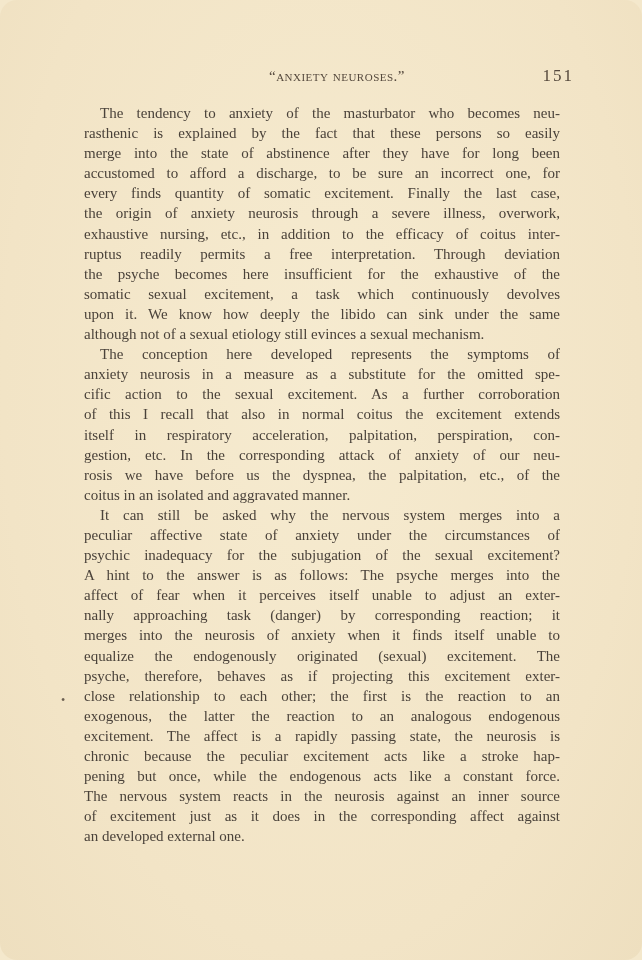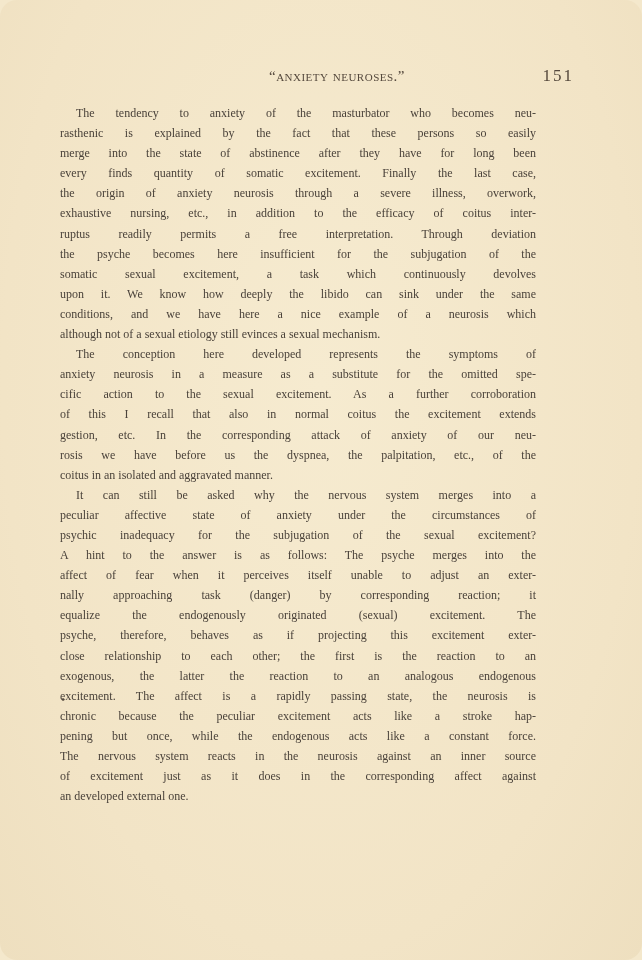--- a/index.html
+++ b/index.html
@@ -20,22 +20,22 @@
     }
     .running-title {
       position: absolute; left: 0; right: 0; text-align: center;
       font-variant: small-caps; text-transform: lowercase;
       font-size: 15px;
     }
     .page-number {
       position: absolute; right: 0; top: -2px; font-size: 17px; letter-spacing: 2px; margin-left: 32px;
     }
     .body-text {
-      position: absolute; top: 103px; left: 60px; width: 476px;
-      font-size: 12px; line-height: 20.1px;
+      position: absolute; top: 103px; left: 84px; width: 476px;
+      font-size: 15px; line-height: 20.1px;
     }
     .line {
       display: block; white-space: nowrap; text-align: justify; text-align-last: justify;
       height: 20.1px; overflow: visible;
     }
     .line.indent { padding-left: 16px; }
     .line.last { text-align-last: left; }
     .margin-mark {
       position: absolute; left: 61px; top: 693px; font-size: 12px; color: #6a5e50;
     }
@@ -49,46 +49,48 @@
     <span class="page-number">151</span>
   </div>
 
   <span class="margin-mark">•</span>
 
   <div class="body-text" id="body-text">
       <div>
         <span class="line indent">The tendency to anxiety of the masturbator who becomes neu-</span>
         <span class="line">rasthenic is explained by the fact that these persons so easily</span>
         <span class="line">merge into the state of abstinence after they have for long been</span>
+        <span class="line">accustomed to afford a discharge, to be sure an incorrect one, for</span>
         <span class="line">every finds quantity of somatic excitement.  Finally the last case,</span>
         <span class="line">the origin of anxiety neurosis through a severe illness, overwork,</span>
         <span class="line">exhaustive nursing, etc., in addition to the efficacy of coitus inter-</span>
         <span class="line">ruptus readily permits a free interpretation.  Through deviation</span>
-        <span class="line">the psyche becomes here insufficient for the subjugation of the</span>
+        <span class="line">the psyche becomes here insufficient for the exhaustive of the</span>
         <span class="line">somatic sexual excitement, a task which continuously devolves</span>
         <span class="line">upon it.  We know how deeply the libido can sink under the same</span>
-        <span class="line">conditions, and we have here a nice example of a neurosis which</span>
         <span class="line last">although not of a sexual etiology still evinces a sexual mechanism.</span>
       </div>
       <div>
         <span class="line indent">The conception here developed represents the symptoms of</span>
         <span class="line">anxiety neurosis in a measure as a substitute for the omitted spe-</span>
         <span class="line">cific action to the sexual excitement.  As a further corroboration</span>
         <span class="line">of this I recall that also in normal coitus the excitement extends</span>
+        <span class="line">itself in respiratory acceleration, palpitation, perspiration, con-</span>
         <span class="line">gestion, etc.  In the corresponding attack of anxiety of our neu-</span>
         <span class="line">rosis we have before us the dyspnea, the palpitation, etc., of the</span>
         <span class="line last">coitus in an isolated and aggravated manner.</span>
       </div>
       <div>
         <span class="line indent">It can still be asked why the nervous system merges into a</span>
         <span class="line">peculiar affective state of anxiety under the circumstances of</span>
         <span class="line">psychic inadequacy for the subjugation of the sexual excitement?</span>
         <span class="line">A hint to the answer is as follows: The psyche merges into the</span>
         <span class="line">affect of fear when it perceives itself unable to adjust an exter-</span>
         <span class="line">nally approaching task (danger) by corresponding reaction; it</span>
+        <span class="line">merges into the neurosis of anxiety when it finds itself unable to</span>
         <span class="line">equalize the endogenously originated (sexual) excitement.  The</span>
         <span class="line">psyche, therefore, behaves as if projecting this excitement exter-</span>
         <span class="line">close relationship to each other; the first is the reaction to an</span>
         <span class="line">exogenous, the latter the reaction to an analogous endogenous</span>
         <span class="line">excitement.  The affect is a rapidly passing state, the neurosis is</span>
         <span class="line">chronic because the peculiar excitement acts like a stroke hap-</span>
         <span class="line">pening but once, while the endogenous acts like a constant force.</span>
         <span class="line">The nervous system reacts in the neurosis against an inner source</span>
         <span class="line">of excitement just as it does in the corresponding affect against</span>
         <span class="line last">an developed external one.</span>

